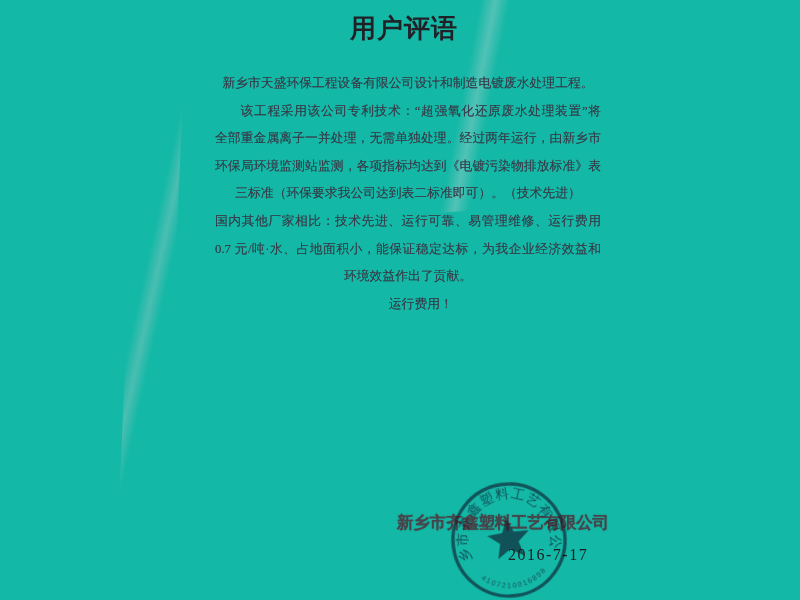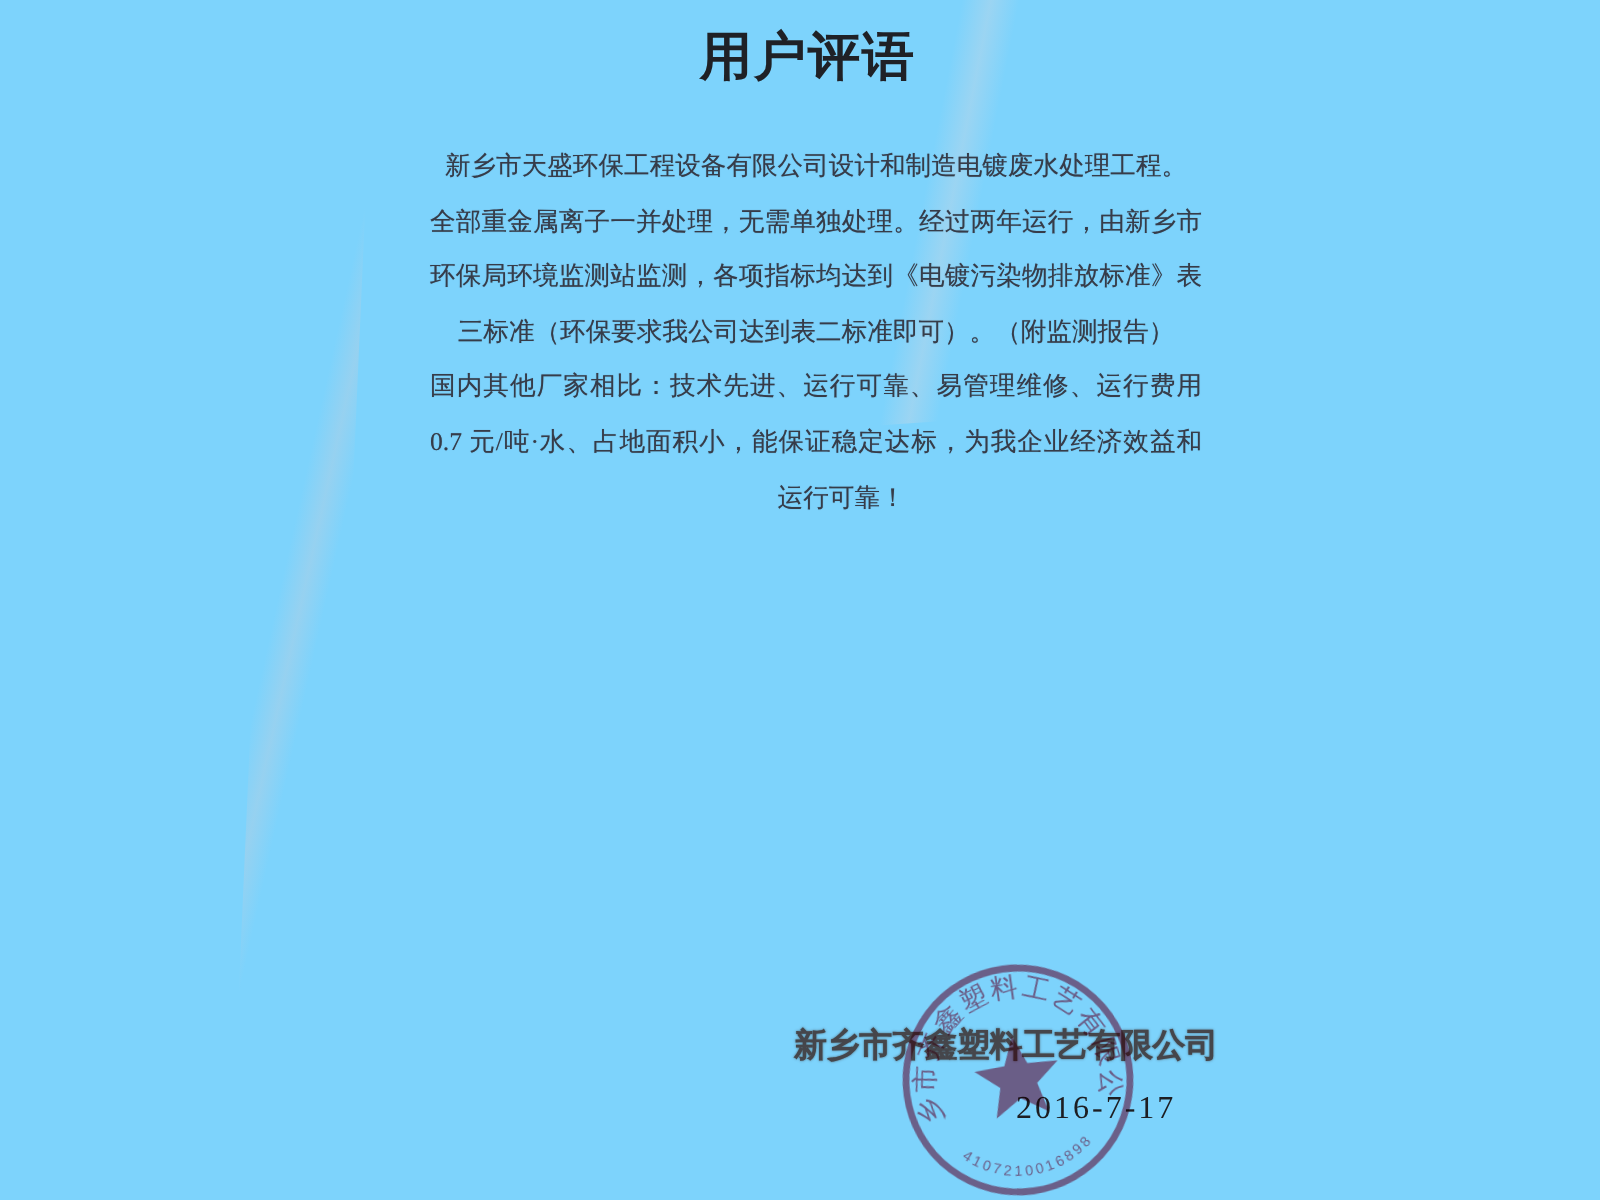--- a/index.html
+++ b/index.html
@@ -3,21 +3,21 @@
 <meta charset="utf-8">
 <style>
   html,body{margin:0;padding:0;}
   body{
     width:800px;height:600px;overflow:hidden;
     background:#f6f5f4;
     font-family:"Liberation Serif",serif;
   }
   .page{
     position:relative;width:800px;height:600px;
-    background:#7dd3fc;
+    background:#14b8a6;
   }
   
   .crease{position:absolute;pointer-events:none;}
   .crease-left{
     left:128px;top:0;width:46px;height:600px;
     background:linear-gradient(100deg,transparent 42%,rgba(216,205,210,0.28) 50%,transparent 58%);
     transform:rotate(2.5deg);
   }
   .crease-top{
     left:430px;top:0;width:90px;height:210px;
@@ -73,26 +73,28 @@
 
 <div class="page">
 
   <div class="crease crease-left"></div>
   <div class="crease crease-top"></div>
 
   <div class="doc-title">用户评语</div>
 
   <div class="body-block">
     <div class="line">新乡市天盛环保工程设备有限公司设计和制造电镀废水处理工程。</div>
+    <div class="line indent fill">该工程采用该公司专利技术：“超强氧化还原废水处理装置”将</div>
     <div class="line fill">全部重金属离子一并处理，无需单独处理。经过两年运行，由新乡市</div>
     <div class="line fill">环保局环境监测站监测，各项指标均达到《电镀污染物排放标准》表</div>
-    <div class="line">三标准（环保要求我公司达到表二标准即可）。（附监测报告）</div>
+    <div class="line">三标准（环保要求我公司达到表二标准即可）。（技术先进）</div>
     <div class="line fill">国内其他厂家相比：技术先进、运行可靠、易管理维修、运行费用</div>
     <div class="line fill">0.7 元/吨·水、占地面积小，能保证稳定达标，为我企业经济效益和</div>
-    <div class="line indent">运行可靠！</div>
+    <div class="line">环境效益作出了贡献。</div>
+    <div class="line indent">运行费用！</div>
   </div>
 
   <div class="closing-company">新乡市齐鑫塑料工艺有限公司</div>
   <div class="closing-date">2016-7-17</div>
 
   <svg class="stamp" viewBox="0 0 200 200" xmlns="http://www.w3.org/2000/svg">
     <defs>
       <path id="arcTop" d="M 60.5 114.4 A 42 42 0 1 1 139.5 114.4" fill="none"></path>
       <path id="arcBottom" d="M 60.7 127.5 A 48 48 0 0 0 139.3 127.5" fill="none"></path>
     </defs>

